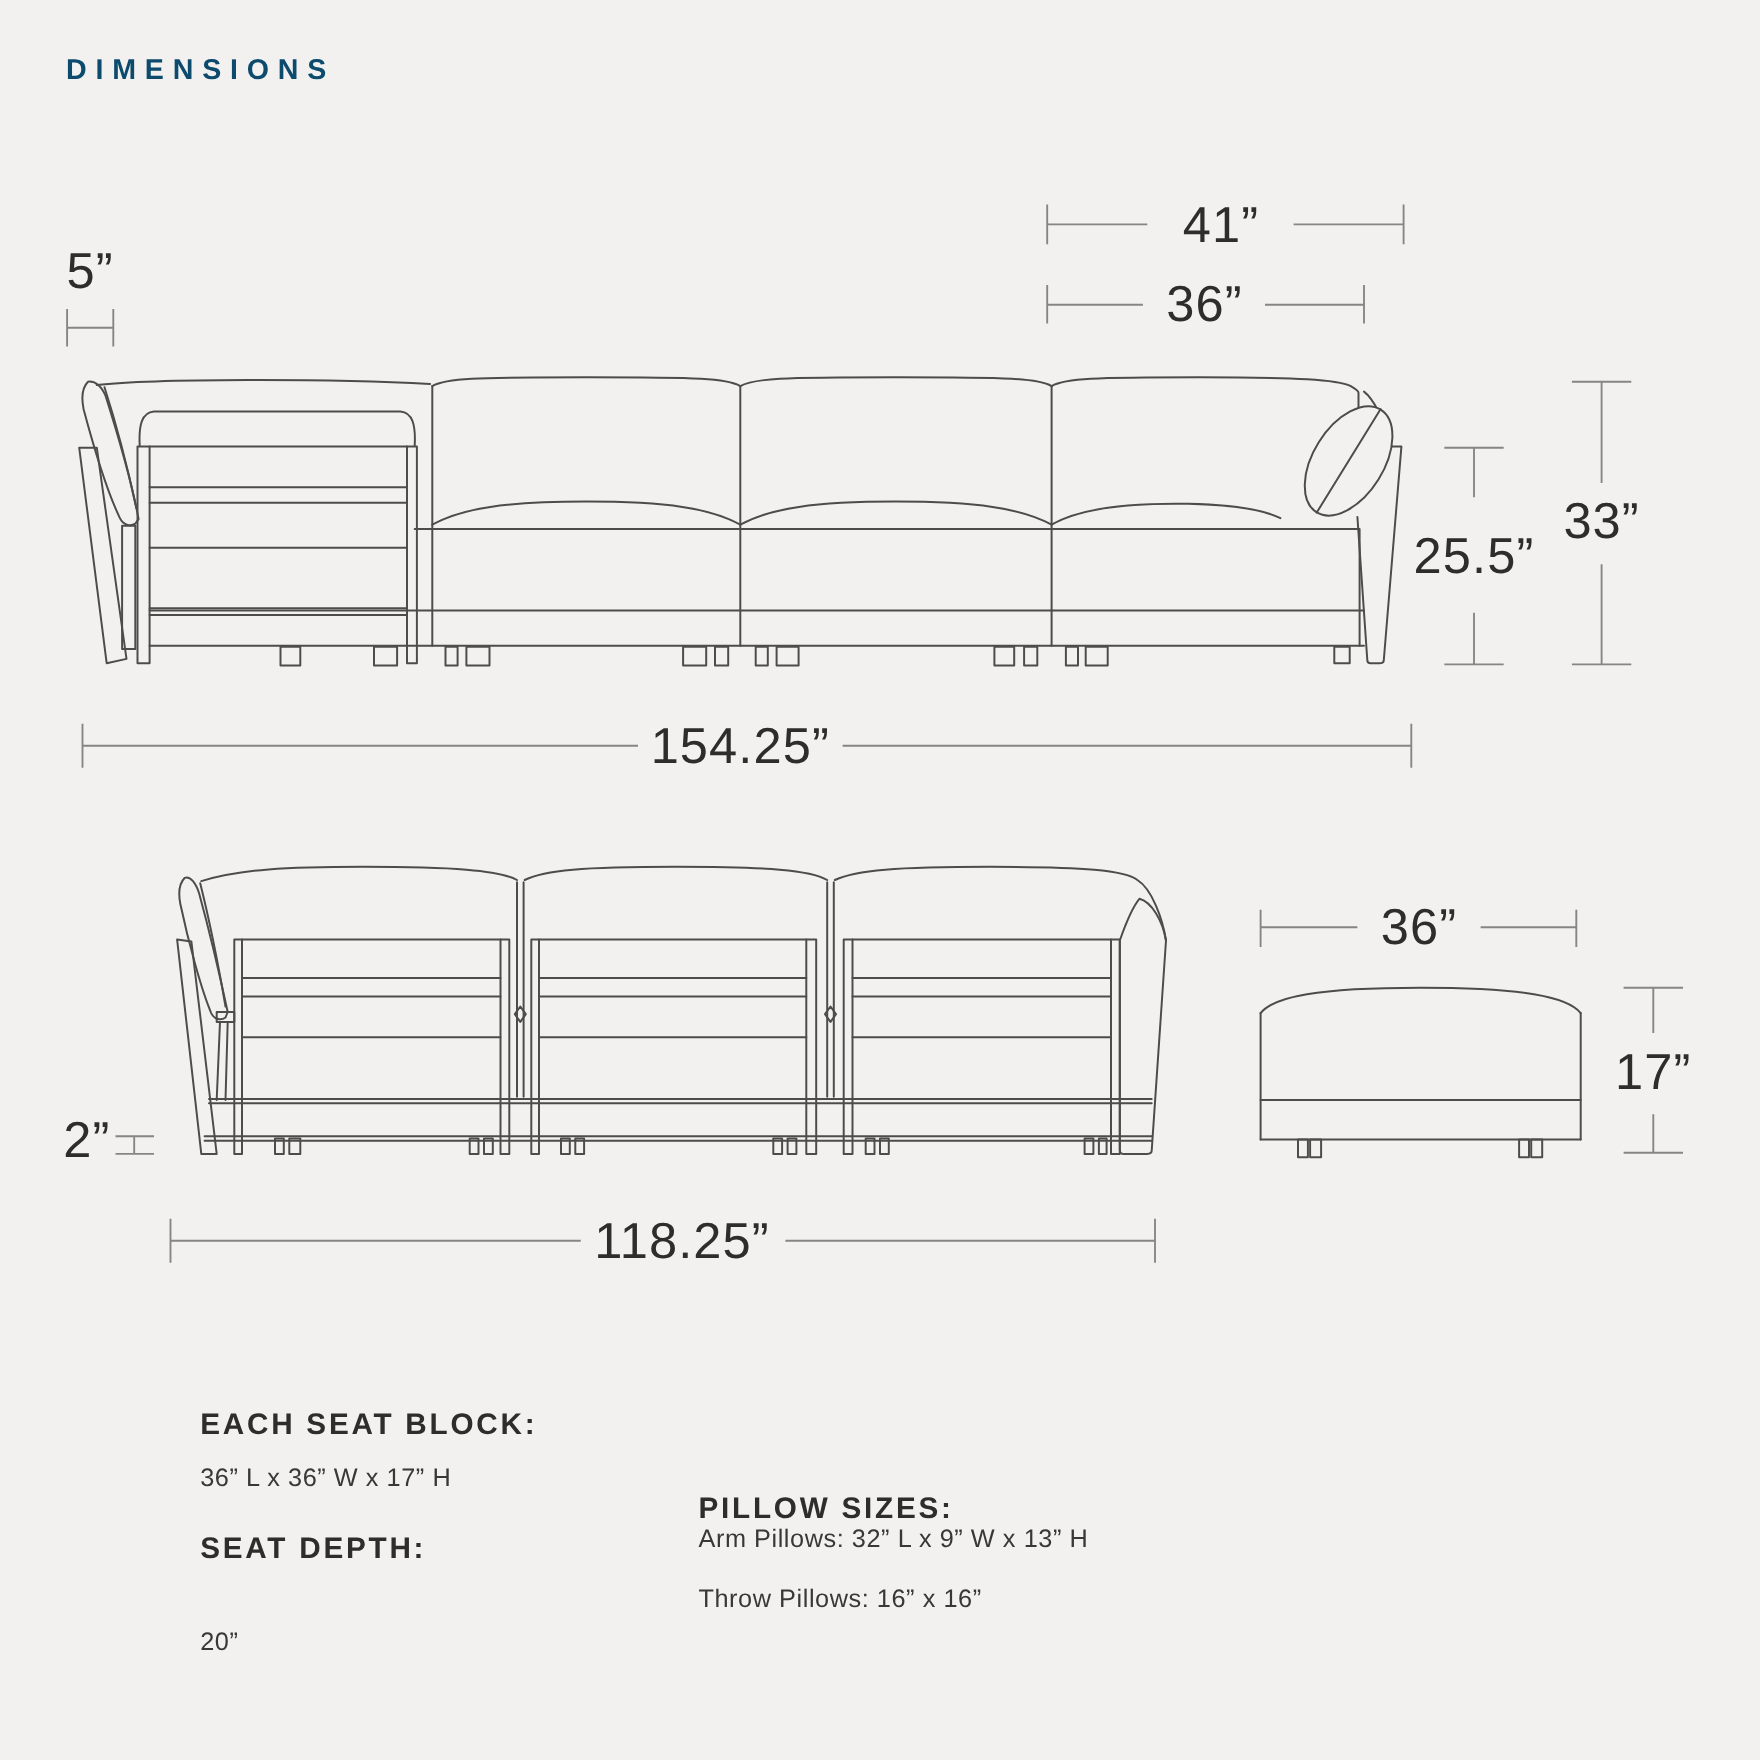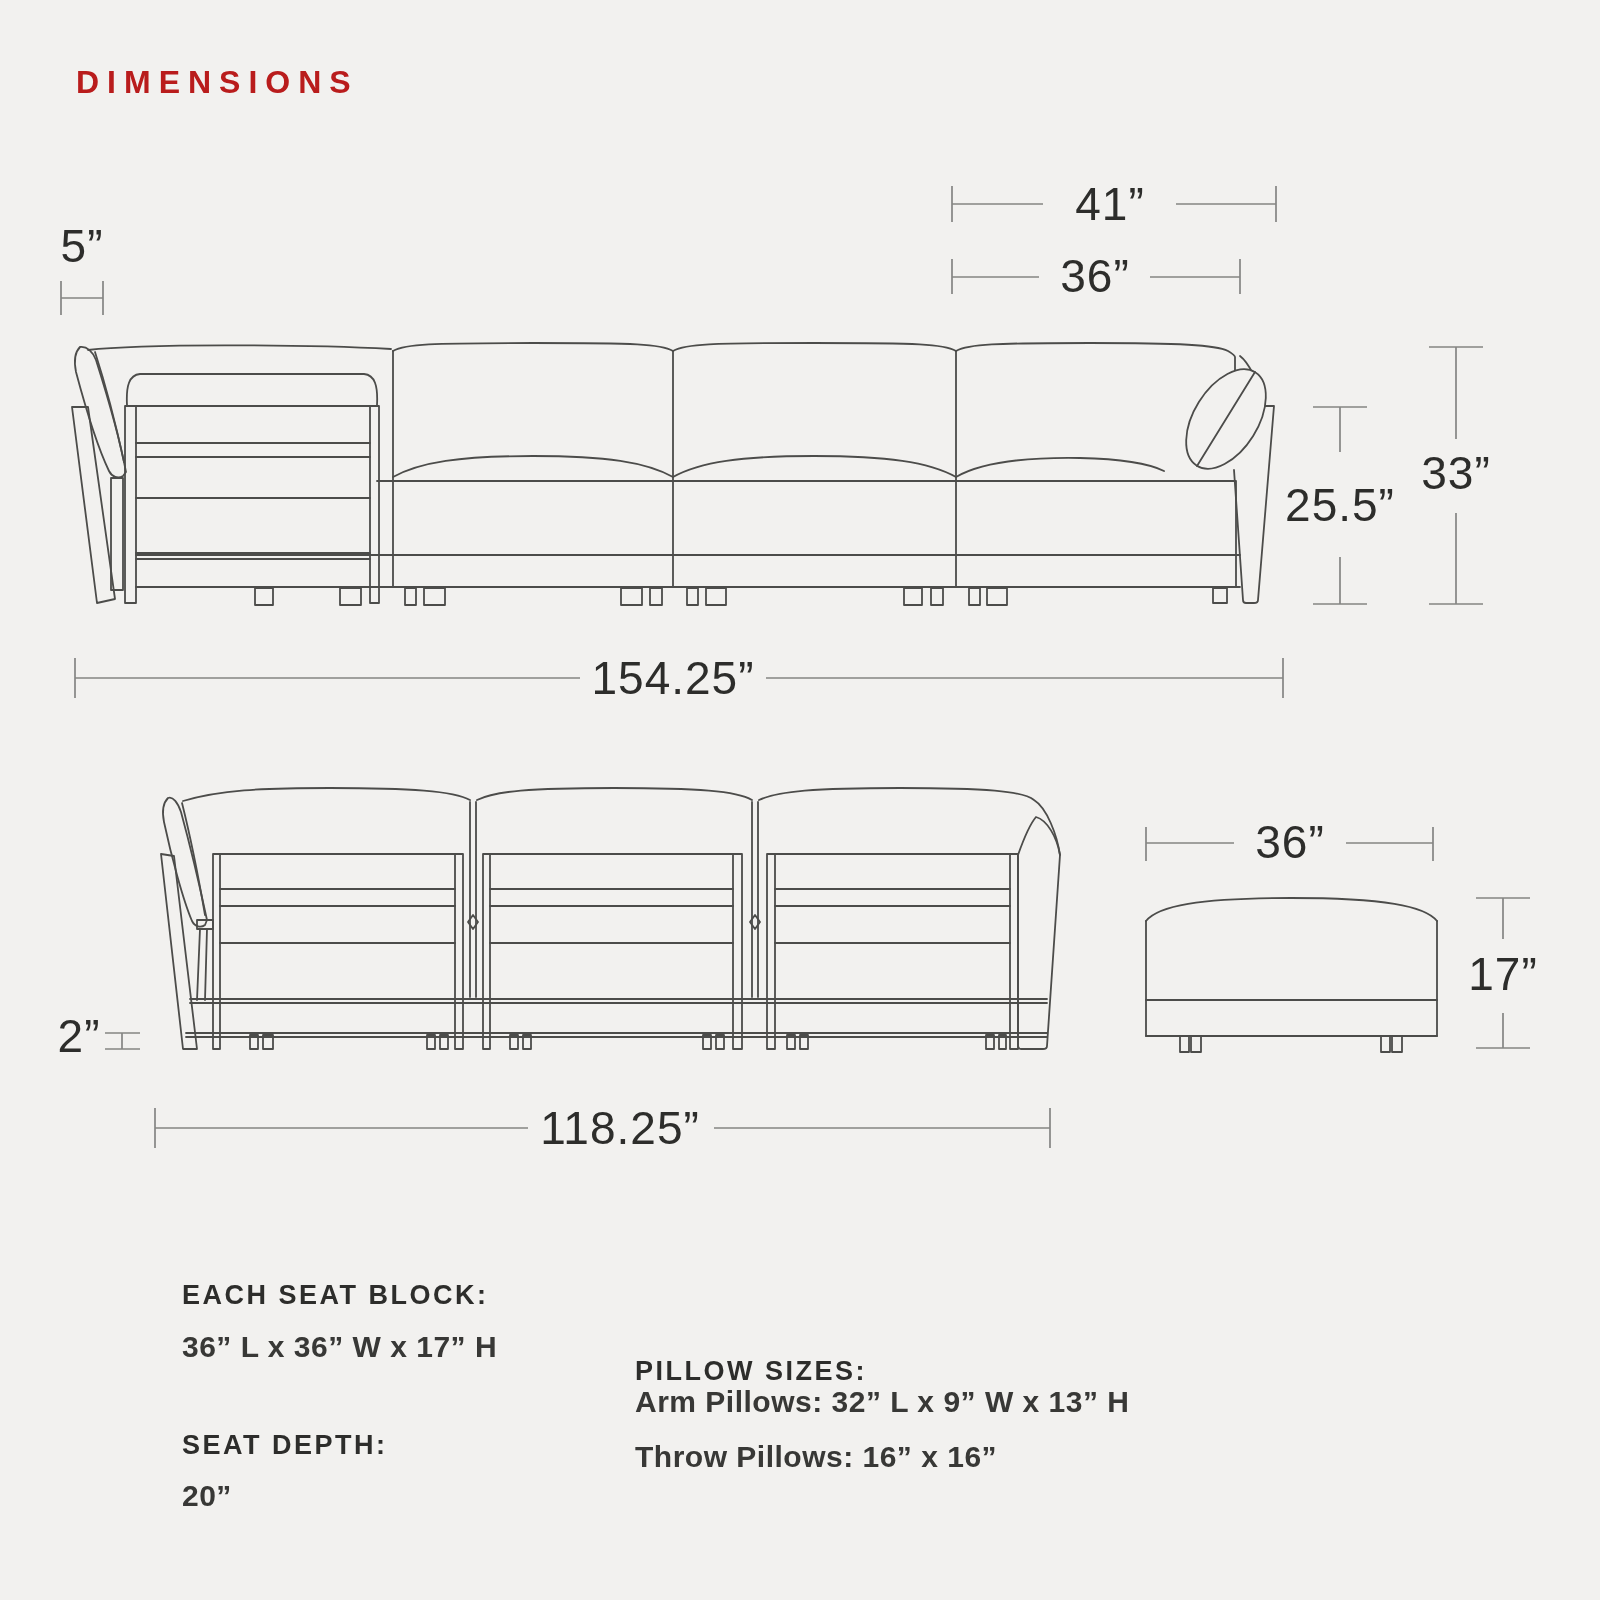--- a/index.html
+++ b/index.html
@@ -1,31 +1,31 @@
 <!DOCTYPE html>
 <html><head>
 <meta charset="utf-8">
 <style>
   html,body{margin:0;padding:0;background:#e4e4e2;}
   .canvas{
     position:relative;width:1600px;height:1600px;background:#f2f1ef;
     font-family:"Liberation Sans", sans-serif;overflow:hidden;
   }
   .page-title{
-    position:absolute;left:60px;top:48px;margin:16px;
-    font-size:32px;font-weight:700;letter-spacing:8px;color:#b91c1c;
+    position:absolute;left:60px;top:48px;margin:0;
+    font-size:26px;font-weight:700;letter-spacing:8px;color:#0c4a6e;
   }
   .drawing-svg{position:absolute;left:0;top:0;width:1600px;height:1600px;}
   .furn{stroke:#4c4c4a;stroke-width:1.8;fill:none;stroke-linecap:round;stroke-linejoin:round;}
   .furn-f{stroke:#4c4c4a;stroke-width:1.8;fill:#f2f1ef;stroke-linejoin:round;}
   .dim{stroke:#858583;stroke-width:1.7;fill:none;stroke-linecap:butt;}
   .dim-text{fill:#2d2d2b;font-family:"Liberation Sans",sans-serif;font-size:46px;letter-spacing:1px;}
   .specs{position:absolute;left:0;top:0;width:1600px;height:1322px;pointer-events:none;}
   .spec-heading{position:absolute;margin:0;font-size:27px;font-weight:700;letter-spacing:2.5px;color:#2d2d2b;white-space:nowrap;}
-  .spec-value{position:absolute;margin:0;font-size:30px;font-weight:700;letter-spacing:0.5px;color:#38383б;color:#383836;white-space:nowrap;}
+  .spec-value{position:absolute;margin:0;font-size:23px;font-weight:400;letter-spacing:0.5px;color:#38383б;color:#383836;white-space:nowrap;}
 </style>
 </head>
 <body>
 
 <div class="canvas">
 
   <h1 class="page-title">DIMENSIONS</h1>
 
   <svg class="drawing-svg" viewBox="0 0 1600 1600">
 
@@ -184,21 +184,21 @@
       <g>
         <path class="dim" d="M 1476,898 H 1530 M 1476,1048 H 1530 M 1503,898 V 939 M 1503,1013 V 1048"></path>
         <text class="dim-text" x="1503" y="990" text-anchor="middle">17”</text>
       </g>
     </g>
   </svg>
 
   <div class="specs">
     <p class="spec-heading" style="left:182px;top:1280px;">EACH SEAT BLOCK:</p>
     <p class="spec-value" style="left:182px;top:1330px;">36” L x 36” W x 17” H</p>
-    <p class="spec-heading" style="left:182px;top:1430px;">SEAT DEPTH:</p>
+    <p class="spec-heading" style="left:182px;top:1392px;">SEAT DEPTH:</p>
     <p class="spec-value" style="left:182px;top:1479px;">20”</p>
 
     <p class="spec-heading" style="left:635px;top:1356px;">PILLOW SIZES:</p>
     <p class="spec-value" style="left:635px;top:1385px;">Arm Pillows: 32” L x 9” W x 13” H</p>
     <p class="spec-value" style="left:635px;top:1440px;text-align:right;">Throw Pillows: 16” x 16”</p>
   </div>
 
 </div>
 
 </body></html>

